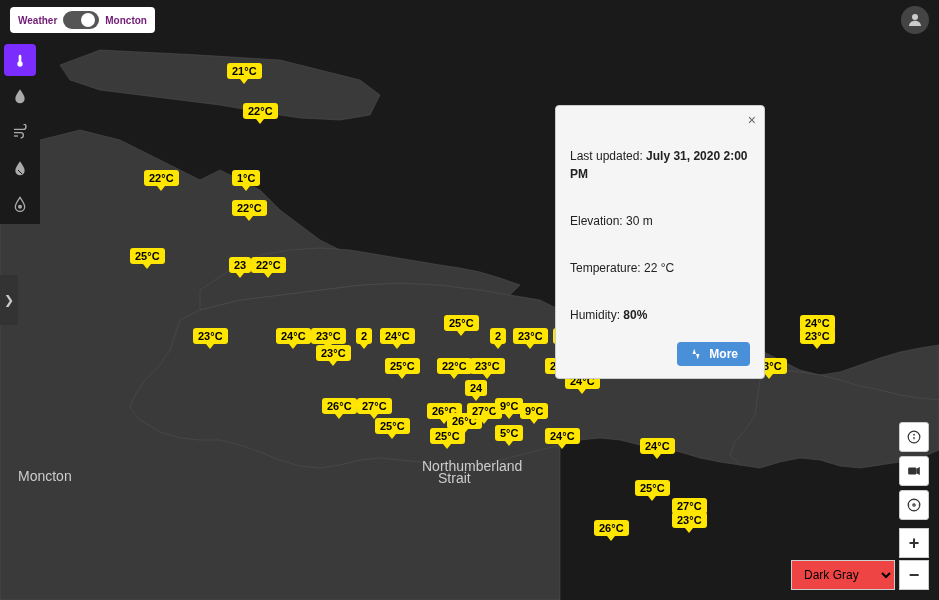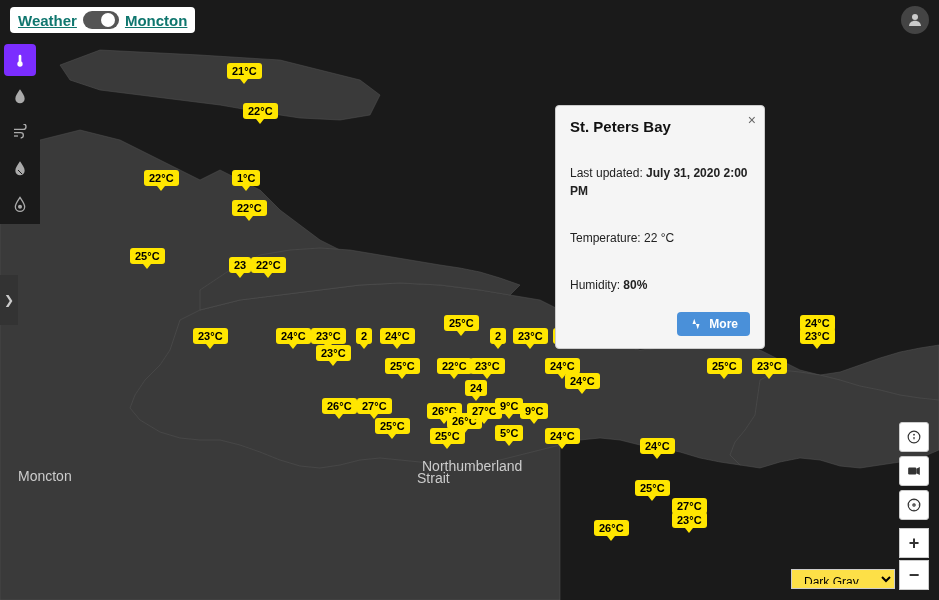--- a/index.html
+++ b/index.html
@@ -44,24 +44,23 @@
     #weather-climate-toggle {
       display: flex;
       align-items: center;
       background: #fff;
       border-radius: 4px;
       padding: 4px 8px;
       gap: 6px;
     }
 
     .toggle-label {
-      font-size: 15px;
-      font-weight: bold;
-      color: #0f766e;
-      text-decoration: underline;
+      font-size: 10px;
+      font-weight: bold;
+      color: #701a75;
     }
 
     .toggle-switch {
       width: 36px;
       height: 18px;
       background: #555;
       border-radius: 9px;
       position: relative;
       cursor: pointer;
     }
@@ -257,25 +256,25 @@
 
     
     #map-style-selector {
       position: absolute;
       right: 44px;
       bottom: 10px;
       z-index: 100;
     }
 
     #map-style-selector select {
-      background: #fde047;
+      background: #ef4444;
       border: 1px solid #ccc;
       padding: 4px 8px;
       font-size: 12px;
-      height: 20px;
+      height: 30px;
       cursor: pointer;
     }
 
     
     #sidebar-toggle {
       position: absolute;
       left: 0;
       bottom: 50%;
       transform: translateY(50%);
       width: 18px;
@@ -411,28 +410,31 @@
       <div class="temp-label" style="top: 428px; left: 545px;">24°C</div>
       <div class="temp-label" style="top: 438px; left: 640px;">24°C</div>
       <div class="temp-label" style="top: 480px; left: 635px;">25°C</div>
       <div class="temp-label" style="top: 498px; left: 672px;">27°C</div>
       <div class="temp-label" style="top: 512px; left: 672px;">23°C</div>
       <div class="temp-label" style="top: 520px; left: 594px;">26°C</div>
     </div>
 
   <div class="place-label" style="top:468px;left:18px;">Moncton</div>
   <div class="place-label" style="top:458px;left:422px;">Northumberland</div>
-  <div class="place-label" style="top:470px;left:417px;">Strait</div>
+  <div class="place-label" style="top:470px;left:438px;">Strait</div>
 
   <div id="popup">
     <div class="popup-close">×</div>
-    <div class="popup-title">St. Peters Bay</div>
     <div class="popup-row">
       <span>Last updated:</span>
       <span class="bold">July 31, 2020 2:00 PM</span>
+    </div>
+    <div class="popup-row">
+      <span>Elevation:</span>
+      <span>30 m</span>
     </div>
     <div class="popup-row">
       <span>Temperature:</span>
       <span>22 °C</span>
     </div>
     <div class="popup-row">
       <span>Humidity:</span>
       <span class="bold">80%</span>
     </div>
     <div style="clear:both; margin-top:8px; text-align:right;">

